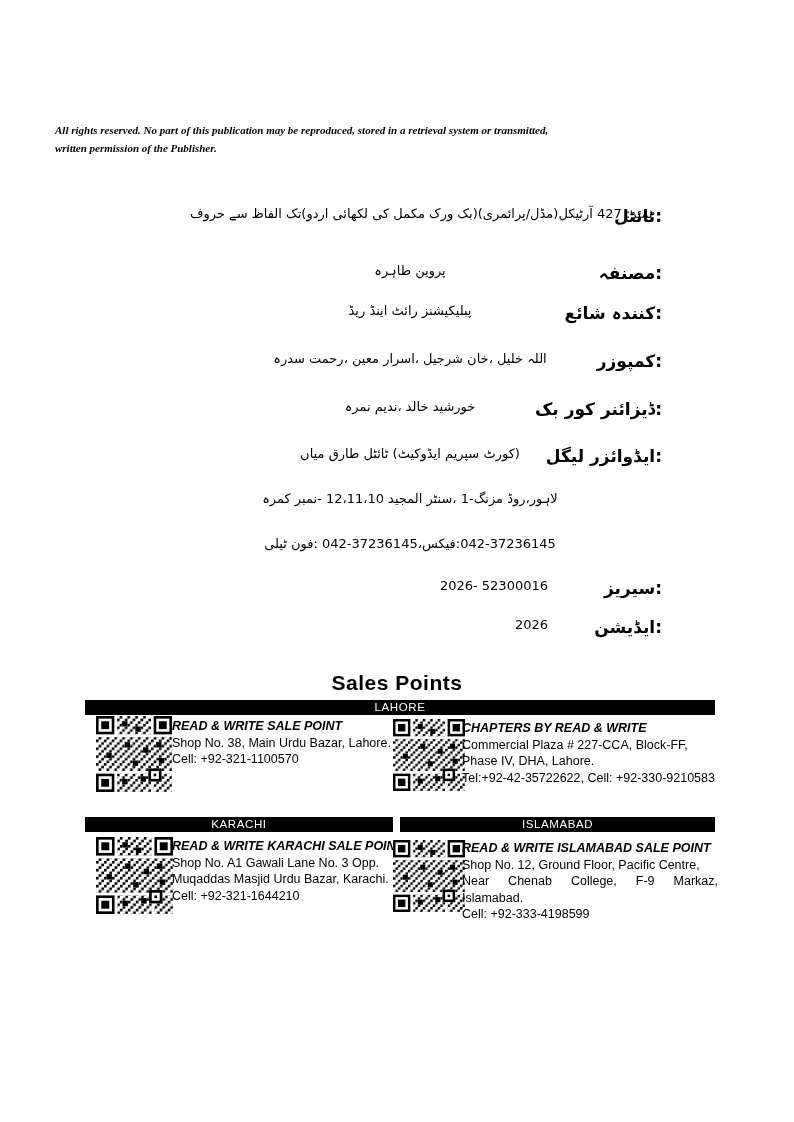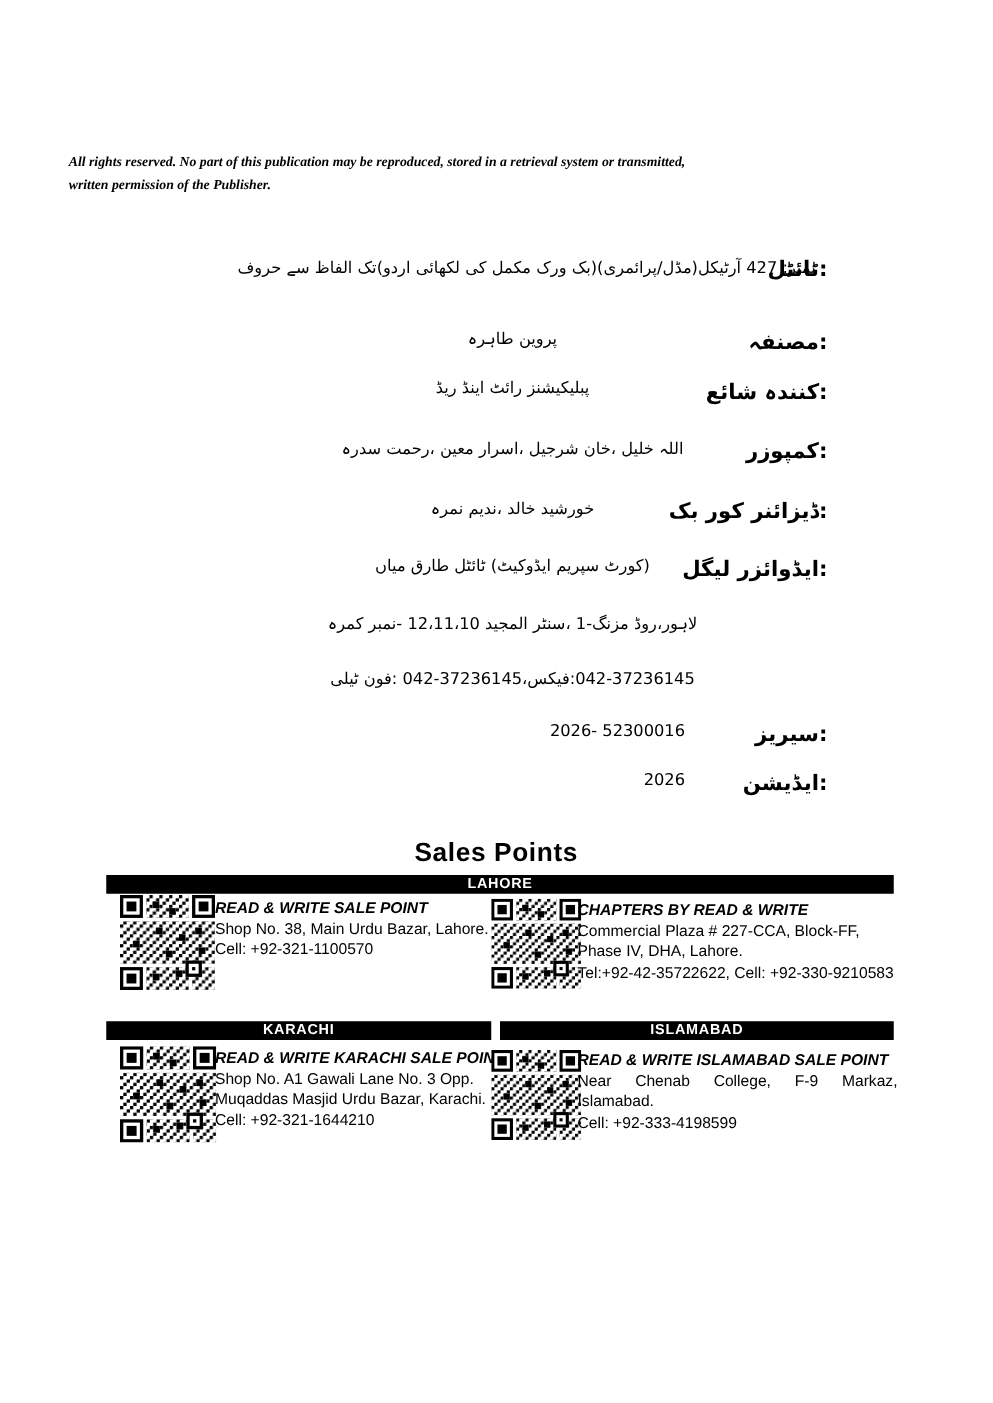--- a/index.html
+++ b/index.html
@@ -13,21 +13,21 @@
   .pi-row{position:absolute;left:0;width:738px;height:22px;}
   .pi-label{position:absolute;right:76px;top:0;font-weight:bold;font-size:17px;
             font-family:"DejaVu Sans",sans-serif;white-space:nowrap;}
   .pi-value{position:absolute;left:190px;top:0;width:440px;text-align:center;
             font-size:13px;font-family:"DejaVu Sans",sans-serif;white-space:nowrap;}
   .pi-value.alignright{text-align:right;width:358px;}
   
   .sales-title{position:absolute;top:671px;left:0;width:794px;text-align:center;
                font-size:21px;font-weight:800;letter-spacing:0.5px;}
   .bar{position:absolute;height:15px;background:#000;color:#fff;text-align:center;
-       font-weight:bold;font-size:11.5px;line-height:15px;letter-spacing:0.6px;}
+       font-weight:normal;font-size:11.5px;line-height:15px;letter-spacing:0.6px;}
   .bar-lahore{top:700px;left:85px;width:630px;}
   .bar-karachi{top:817px;left:85px;width:308px;}
   .bar-islamabad{top:817px;left:400px;width:315px;}
   .qr{position:absolute;}
   .sp-text{position:absolute;font-size:12.5px;line-height:16.5px;}
   .sp-name{font-weight:bold;white-space:nowrap;font-style:italic;}
   .sp-justify{text-align:justify;}
   .t1{left:172px;top:718px;width:226px;}
   .t2{left:462px;top:720px;width:256px;}
   .t3{left:172px;top:838px;width:226px;}
@@ -159,17 +159,18 @@
     <div>Shop No. A1 Gawali Lane No. 3 Opp.</div>
     <div>Muqaddas Masjid Urdu Bazar, Karachi.</div>
     <div>Cell: +92-321-1644210</div>
   </div>
 
   <svg class="qr q4" viewBox="0 0 29 29">
       <use href="#qrp"></use>
     </svg>
   <div class="sp-text t4 sp-justify">
     <div class="sp-name">READ &amp; WRITE ISLAMABAD SALE POINT</div>
+    <div>Shop No. 12, Ground Floor, Pacific Centre,</div>
     <div>Near Chenab College, F-9 Markaz, Islamabad.</div>
     <div>Cell: +92-333-4198599</div>
   </div>
 
 </div>
 
 </body></html>

